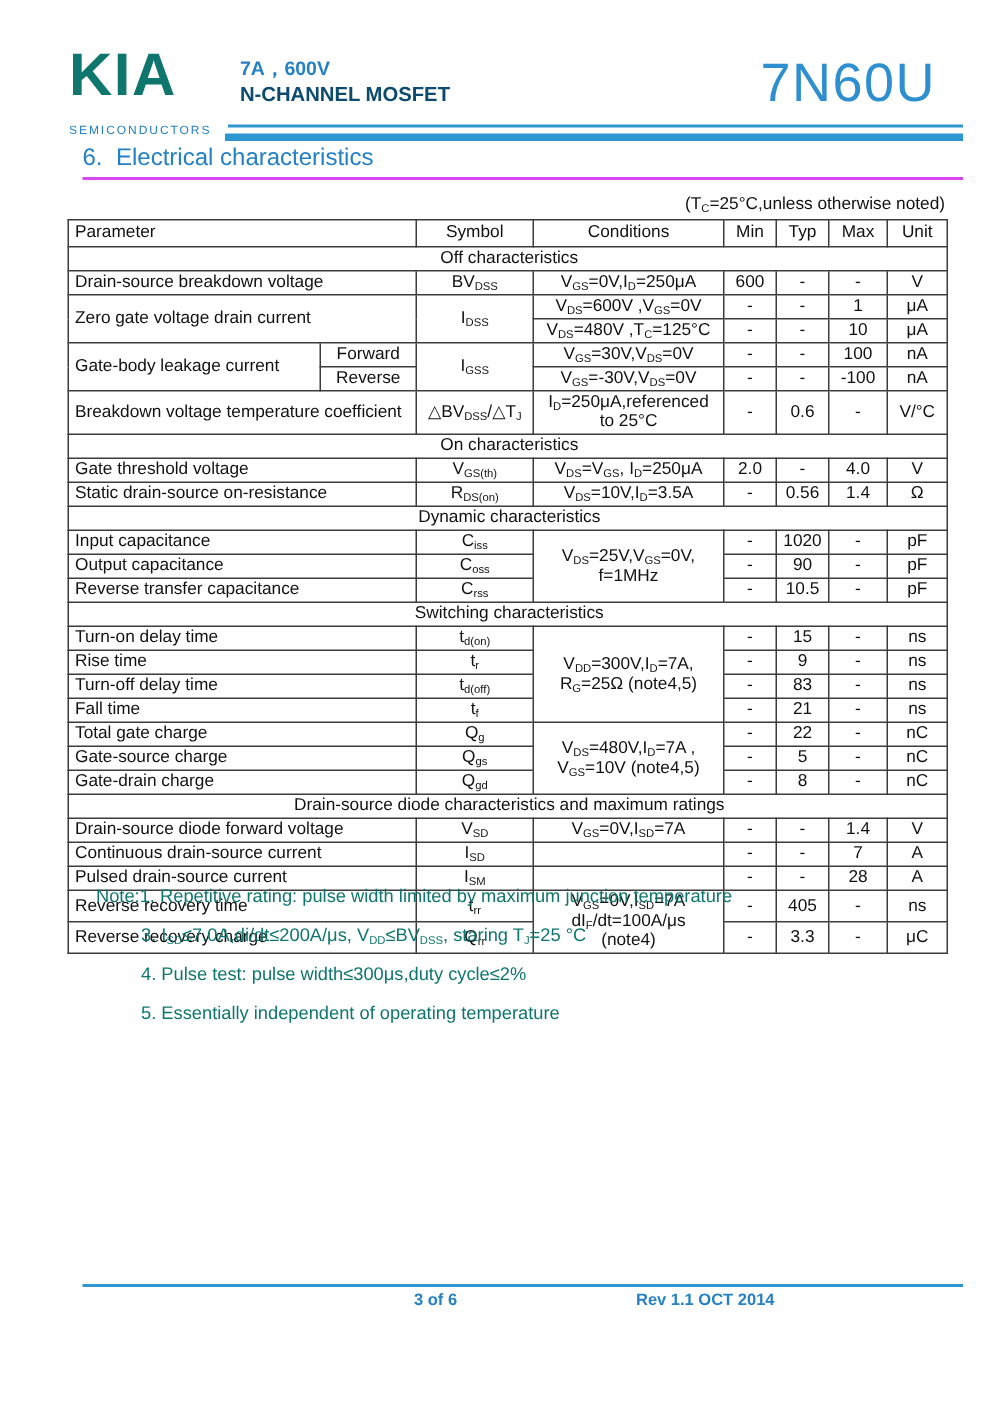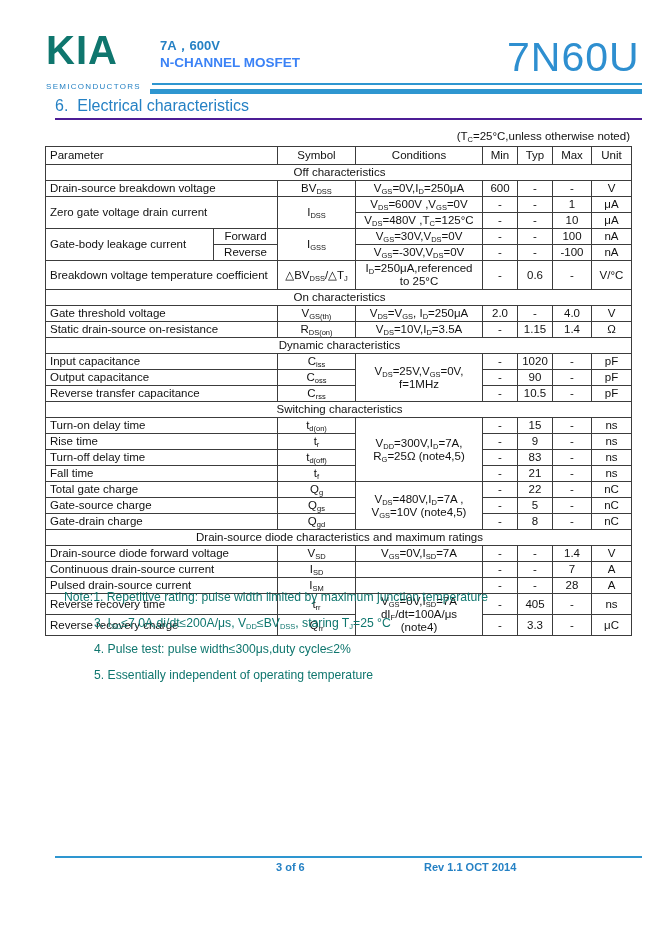--- a/index.html
+++ b/index.html
@@ -8,27 +8,27 @@
     font-family:"Liberation Sans",sans-serif;color:#1a1a1a;overflow:hidden;
     margin:0 auto;box-shadow:0 0 4px rgba(0,0,0,.2);
   }
   sub{font-size:7.5px;vertical-align:-2px;line-height:0;}
   
   .logo-kia{position:absolute;left:46px;top:28px;font-size:40px;font-weight:bold;
     color:#0f766e;letter-spacing:1px;}
   .logo-sub{position:absolute;left:46px;top:82px;font-size:8px;font-weight:normal;
     color:#2581c4;letter-spacing:1.3px;}
   .hdr-rating{position:absolute;left:160px;top:37px;font-size:13px;font-weight:bold;color:#2581c4;}
-  .hdr-device{position:absolute;left:160px;top:55px;font-size:13.5px;font-weight:bold;color:#3b82f6;}
-  .hdr-part{position:absolute;left:507px;top:34px;font-size:41px;color:#2e8fd0;letter-spacing:1px;text-align:center;}
+  .hdr-device{position:absolute;left:160px;top:55px;font-size:13.5px;font-weight:bold;color:#0c4a6e;}
+  .hdr-part{position:absolute;left:507px;top:34px;font-size:36px;color:#2e8fd0;letter-spacing:1px;text-align:center;}
   .rule-thin{position:absolute;left:152px;top:83px;width:490px;height:2px;background:#2e96d0;}
   .rule-thick{position:absolute;left:150px;top:89px;width:492px;height:5px;background:#2e96d0;}
   
   .section-title{position:absolute;left:55px;top:97px;width:587px;font-size:16px;
-    color:#2581c4;border-bottom:2px solid #4c1d95;padding-bottom:3px;}
+    color:#2581c4;border-bottom:2px solid #d946ef;padding-bottom:3px;}
   .section-title .num{margin-right:9px;}
   .cond-note{position:absolute;right:32px;top:130px;font-size:11.5px;color:#111;}
   
   table.spec{position:absolute;left:45px;top:146px;width:587px;border-collapse:collapse;
     font-size:11.5px;line-height:13px;table-layout:fixed;}
   table.spec th,table.spec td{border:1px solid #3c3c3c;padding:1px 2px;text-align:center;
     vertical-align:middle;font-weight:normal;color:#111;overflow:hidden;}
   table.spec thead th{height:15px;}
   table.spec td{height:13px;}
   table.spec .pl{text-align:left;padding-left:4px;}
@@ -148,21 +148,21 @@
           <td>2.0</td>
           <td>-</td>
           <td>4.0</td>
           <td>V</td>
         </tr>
         <tr>
           <td colspan="2" class="pl">Static drain-source on-resistance</td>
           <td>R<sub>DS(on)</sub></td>
           <td>V<sub>DS</sub>=10V,I<sub>D</sub>=3.5A</td>
           <td>-</td>
-          <td>1.15</td>
+          <td>0.56</td>
           <td>1.4</td>
           <td>Ω</td>
         </tr>
         <tr>
           <td colspan="8" class="sec">Dynamic characteristics</td>
         </tr>
         <tr>
           <td colspan="2" class="pl">Input capacitance</td>
           <td>C<sub>iss</sub></td>
           <td rowspan="3">V<sub>DS</sub>=25V,V<sub>GS</sub>=0V,<br>f=1MHz</td>

